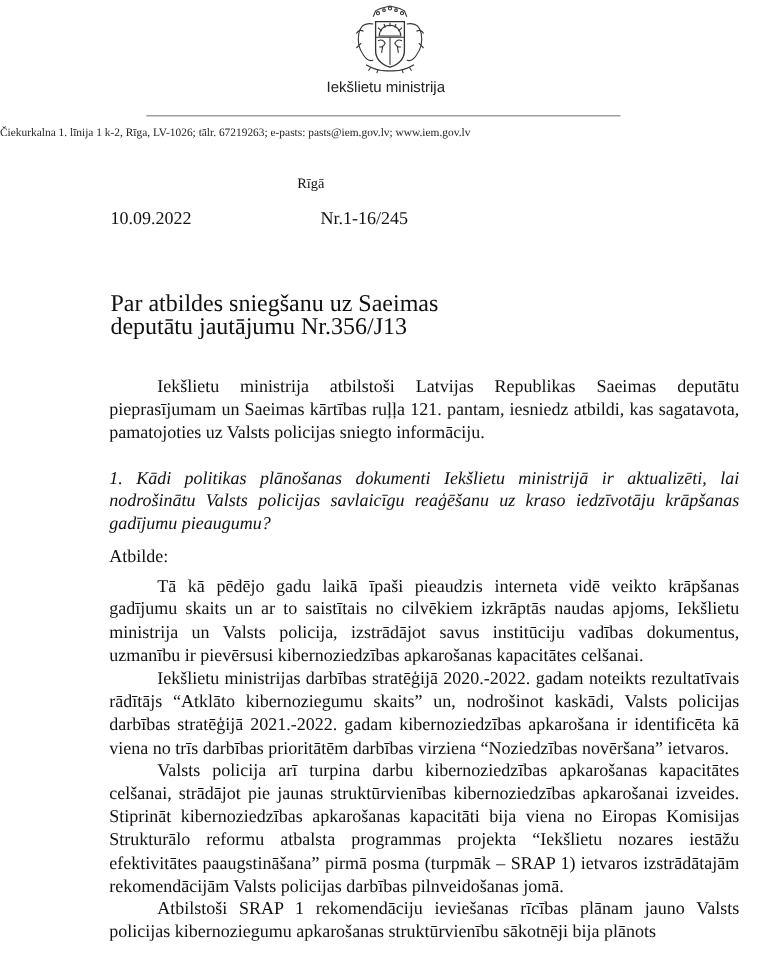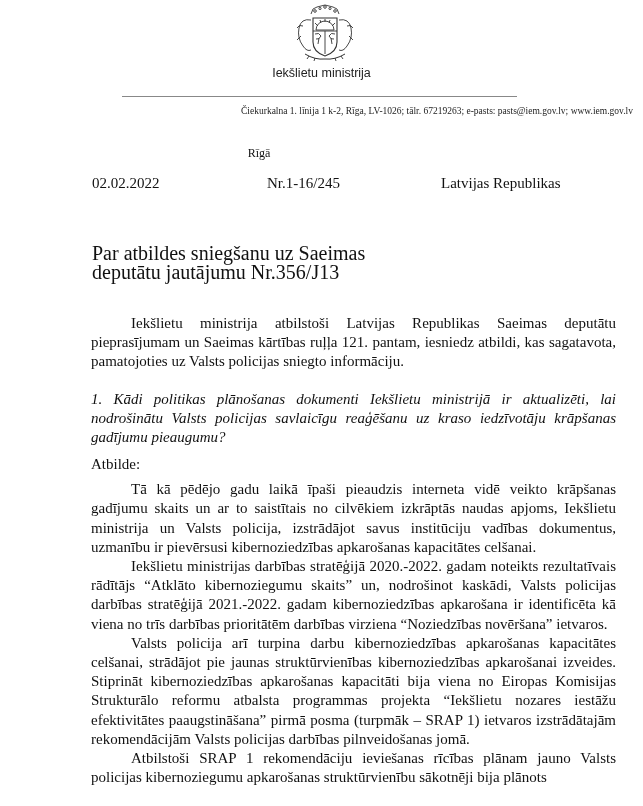--- a/index.html
+++ b/index.html
@@ -1,20 +1,20 @@
 <!DOCTYPE html>
 <html><head>
 <meta charset="utf-8">
 <style>
   html, body { margin: 0; padding: 0; background: #ffffff; }
   body { width: 643px; height: 806px; overflow: hidden; position: relative; font-family: "Liberation Serif", "DejaVu Serif", serif; color: #111; }
   .crest { position: absolute; left: 289px; top: 4px; width: 72px; height: 60px; }
   .ministry-name { position: absolute; left: 0; width: 643px; top: 66px; text-align: center; font-family: "Liberation Sans", "DejaVu Sans", sans-serif; font-size: 12.5px; color: #222; }
   .header-rule { position: absolute; left: 122px; top: 96px; width: 395px; height: 0; border-top: 1px solid #888; }
-  .contact { position: absolute; left: 0; width: 633px; top: 106px; text-align: right; font-size: 9.5px; color: #222; }
+  .contact { position: absolute; left: 0; width: 633px; top: 106px; text-align: left; font-size: 9.5px; color: #222; }
   .city { position: absolute; left: 0; width: 518px; top: 146px; text-align: center; font-size: 12px; }
   .meta { position: absolute; top: 174px; font-size: 15px; line-height: 19px; }
   .date { left: 92px; }
   .ref { left: 267px; }
   .recipient { left: 441px; }
   .subject { position: absolute; left: 92px; top: 244px; font-size: 20px; line-height: 19px; }
   .body { position: absolute; left: 91px; width: 525px; font-size: 15px; line-height: 19.2px; text-align: justify; }
   .body p { margin: 0; }
   .indent { text-indent: 40px; }
   .italic { font-style: italic; }
@@ -51,24 +51,23 @@
     <path d="M16 50 Q26 56 36 55 Q46 56 56 50" stroke-width="1"></path>
     <path d="M20 52 L18 55 M26 54 L25 57 M46 54 L47 57 M52 52 L54 55"></path>
   </svg>
   <div class="ministry-name">Iekšlietu ministrija</div>
   <div class="header-rule"></div>
   <div class="contact">Čiekurkalna 1. līnija 1 k-2, Rīga, LV-1026; tālr. 67219263; e-pasts: pasts@iem.gov.lv; www.iem.gov.lv</div>
 </div>
 
 <div class="city">Rīgā</div>
 
-<div class="meta date">02.02.2022</div>
+<div class="meta date">10.09.2022</div>
 <div class="meta ref">Nr.1-16/245</div>
 <div class="meta recipient">
-  <div>Latvijas Republikas</div>
 </div>
 
 <div class="subject">
   <div>Par atbildes sniegšanu uz Saeimas</div>
   <div>deputātu jautājumu Nr.356/J13</div>
 </div>
 
 <div class="body p1">
   <p class="indent">Iekšlietu ministrija atbilstoši Latvijas Republikas Saeimas deputātu pieprasījumam un Saeimas kārtības ruļļa 121. pantam, iesniedz atbildi, kas sagatavota, pamatojoties uz Valsts policijas sniegto informāciju.</p>
 </div>

